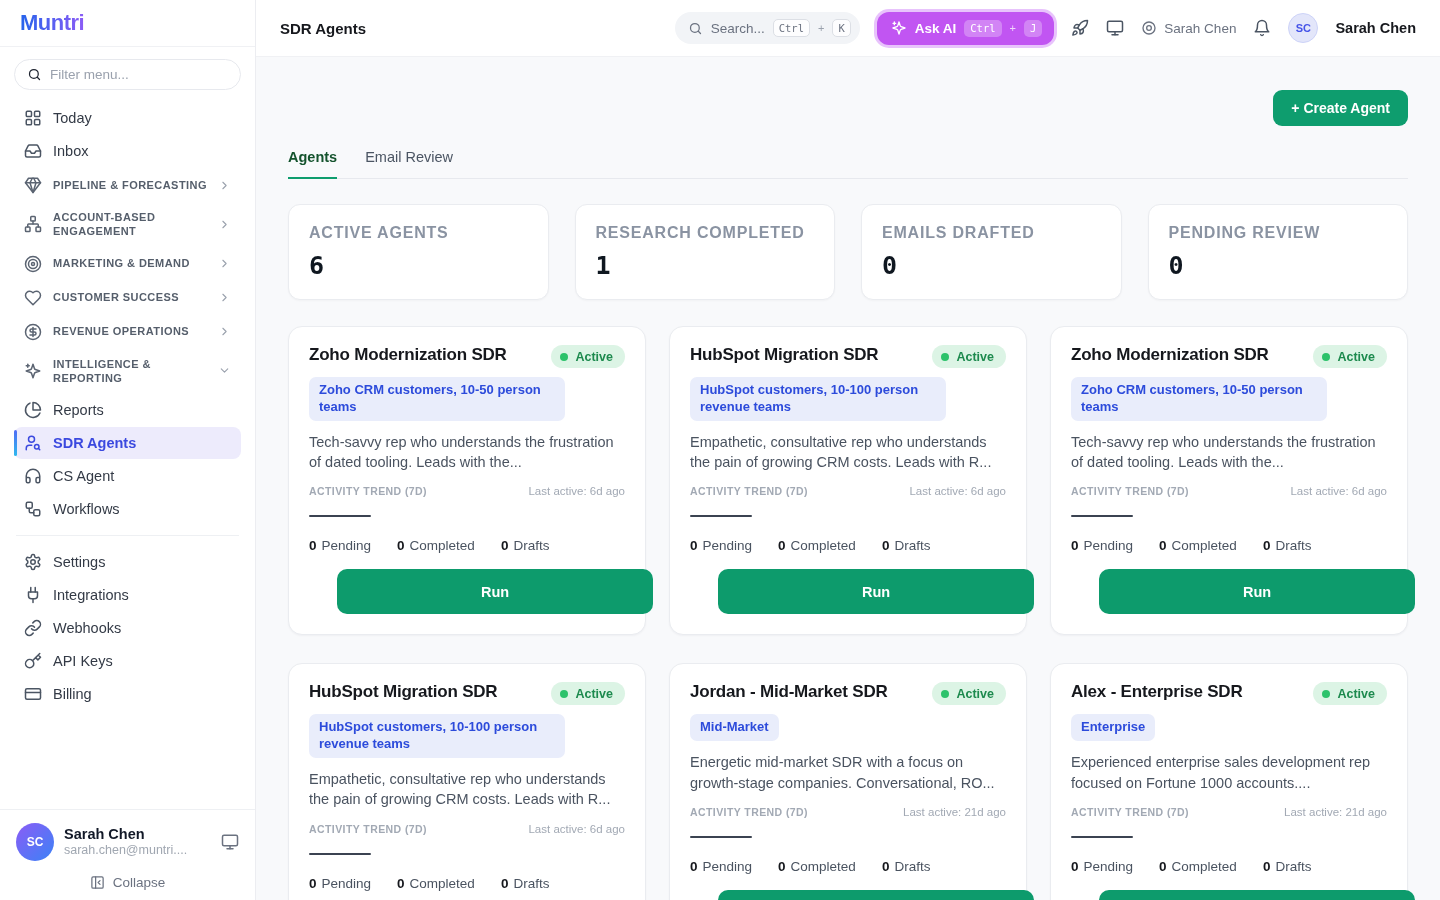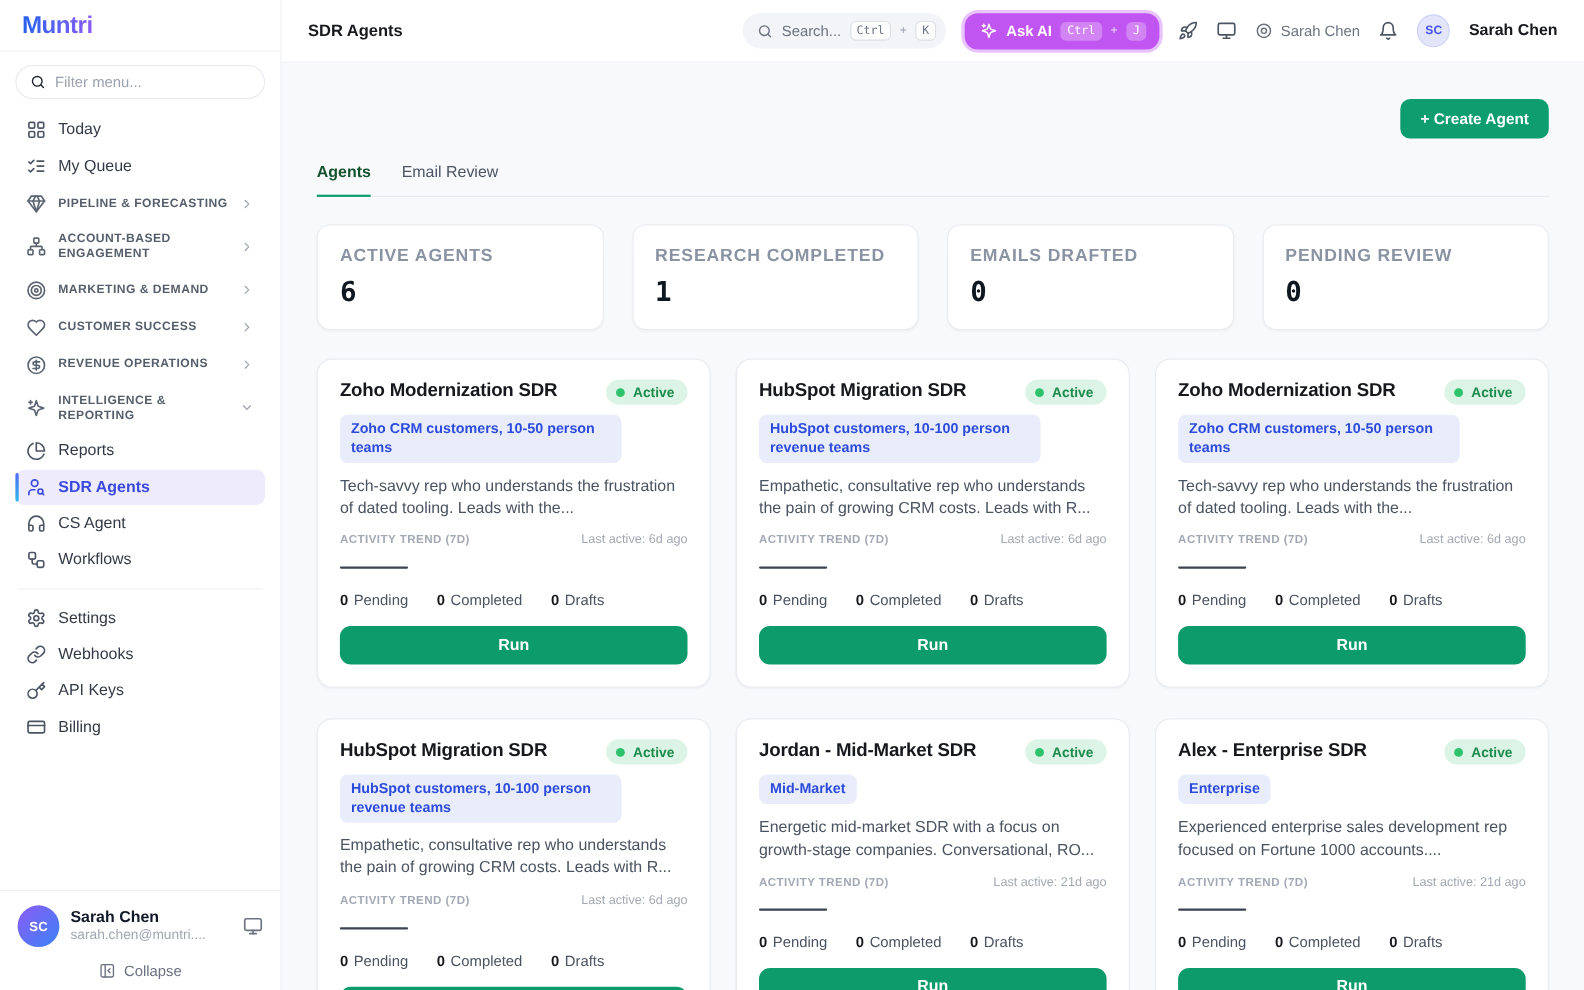--- a/index.html
+++ b/index.html
@@ -84,21 +84,21 @@
   .dot { width:8px; height:8px; border-radius:50%; background:#2dc26b; }
   .tag { display:inline-block; max-width:256px; background:#e9edfb; color:#2c4bdb; font-size:13px; font-weight:700; border-radius:7px; padding:5px 10px; margin-top:9px; line-height:1.3; }
   .desc { margin-top:11px; font-size:14.5px; color:#4a5360; line-height:1.4; }
   .trow { display:flex; align-items:flex-end; justify-content:space-between; margin-top:13px; }
   .tlabel { font-size:10.5px; font-weight:600; letter-spacing:.04em; color:#a2a9b4; }
   .tlast { font-size:11.5px; color:#a2a9b4; }
   .spark { width:62px; height:2px; background:#3b4351; border-radius:2px; margin-top:18px; }
   .counts { display:flex; gap:26px; margin-top:21px; }
   .cgroup { font-size:13.5px; color:#4a5360; }
   .cgroup b { color:#16181d; font-weight:700; margin-right:5px; }
-  .run { width:100%; margin-top:16px; height:35px; background:#0d9b6c; color:#fff; border:none; border-radius:10px; font-size:14.5px; font-weight:600; font-family:inherit; cursor:pointer; }
+  .run { width:100%; margin-top:16px; height:45px; background:#0d9b6c; color:#fff; border:none; border-radius:10px; font-size:14.5px; font-weight:600; font-family:inherit; cursor:pointer;margin-left:28px; }
 </style>
 </head>
 <body>
 
 <div class="app">
 
   <aside class="sidebar">
     <div class="logo-row">
       <span class="logo">Muntri</span>
     </div>
@@ -120,28 +120,25 @@
               <rect x="14" y="3" width="7" height="7" rx="1.5"></rect>
               <rect x="3" y="14" width="7" height="7" rx="1.5"></rect>
               <rect x="14" y="14" width="7" height="7" rx="1.5"></rect>
             </svg>
           </span>
         <span>Today</span>
       </div>
       <div class="sitem">
         <span class="ic">
             <svg viewBox="0 0 24 24" fill="none" stroke="currentColor" stroke-width="2" stroke-linecap="round" stroke-linejoin="round">
-              <path d="m3 17 2 2 4-4"></path>
-              <path d="m3 7 2 2 4-4"></path>
-              <path d="M13 6h8"></path>
-              <path d="M13 12h8"></path>
-              <path d="M13 18h8"></path>
-            </svg>
-          </span>
-        <span>My Queue</span>
+              <polyline points="22 12 16 12 14 15 10 15 8 12 2 12"></polyline>
+              <path d="M5.45 5.11 2 12v6a2 2 0 0 0 2 2h16a2 2 0 0 0 2-2v-6l-3.45-6.89A2 2 0 0 0 16.76 4H7.24a2 2 0 0 0-1.79 1.11z"></path>
+            </svg>
+          </span>
+        <span>Inbox</span>
       </div>
 
       <div class="ssection">
         <span class="ic">
             <svg viewBox="0 0 24 24" fill="none" stroke="currentColor" stroke-width="2" stroke-linecap="round" stroke-linejoin="round">
               <path d="M6 3h12l4 6-10 13L2 9z"></path>
               <path d="M11 3 8 9l4 13 4-13-3-6"></path>
               <path d="M2 9h20"></path>
             </svg>
           </span>
@@ -270,20 +267,31 @@
       <div class="sdivider"></div>
 
       <div class="sitem">
         <span class="ic">
             <svg viewBox="0 0 24 24" fill="none" stroke="currentColor" stroke-width="2" stroke-linecap="round" stroke-linejoin="round">
               <path d="M12.22 2h-.44a2 2 0 0 0-2 2v.18a2 2 0 0 1-1 1.73l-.43.25a2 2 0 0 1-2 0l-.15-.08a2 2 0 0 0-2.73.73l-.22.38a2 2 0 0 0 .73 2.73l.15.1a2 2 0 0 1 1 1.72v.51a2 2 0 0 1-1 1.74l-.15.09a2 2 0 0 0-.73 2.73l.22.38a2 2 0 0 0 2.73.73l.15-.08a2 2 0 0 1 2 0l.43.25a2 2 0 0 1 1 1.73V20a2 2 0 0 0 2 2h.44a2 2 0 0 0 2-2v-.18a2 2 0 0 1 1-1.73l.43-.25a2 2 0 0 1 2 0l.15.08a2 2 0 0 0 2.73-.73l.22-.39a2 2 0 0 0-.73-2.73l-.15-.08a2 2 0 0 1-1-1.74v-.5a2 2 0 0 1 1-1.74l.15-.09a2 2 0 0 0 .73-2.73l-.22-.38a2 2 0 0 0-2.73-.73l-.15.08a2 2 0 0 1-2 0l-.43-.25a2 2 0 0 1-1-1.73V4a2 2 0 0 0-2-2z"></path>
               <circle cx="12" cy="12" r="3"></circle>
             </svg>
           </span>
         <span>Settings</span>
+      </div>
+      <div class="sitem">
+        <span class="ic">
+            <svg viewBox="0 0 24 24" fill="none" stroke="currentColor" stroke-width="2" stroke-linecap="round" stroke-linejoin="round">
+              <path d="M12 22v-5"></path>
+              <path d="M9 8V2"></path>
+              <path d="M15 8V2"></path>
+              <path d="M18 8v5a4 4 0 0 1-4 4h-4a4 4 0 0 1-4-4V8z"></path>
+            </svg>
+          </span>
+        <span>Integrations</span>
       </div>
       <div class="sitem">
         <span class="ic">
             <svg viewBox="0 0 24 24" fill="none" stroke="currentColor" stroke-width="2" stroke-linecap="round" stroke-linejoin="round">
               <path d="M10 13a5 5 0 0 0 7.54.54l3-3a5 5 0 0 0-7.07-7.07l-1.72 1.71"></path>
               <path d="M14 11a5 5 0 0 0-7.54-.54l-3 3a5 5 0 0 0 7.07 7.07l1.71-1.71"></path>
             </svg>
           </span>
         <span>Webhooks</span>
       </div>

